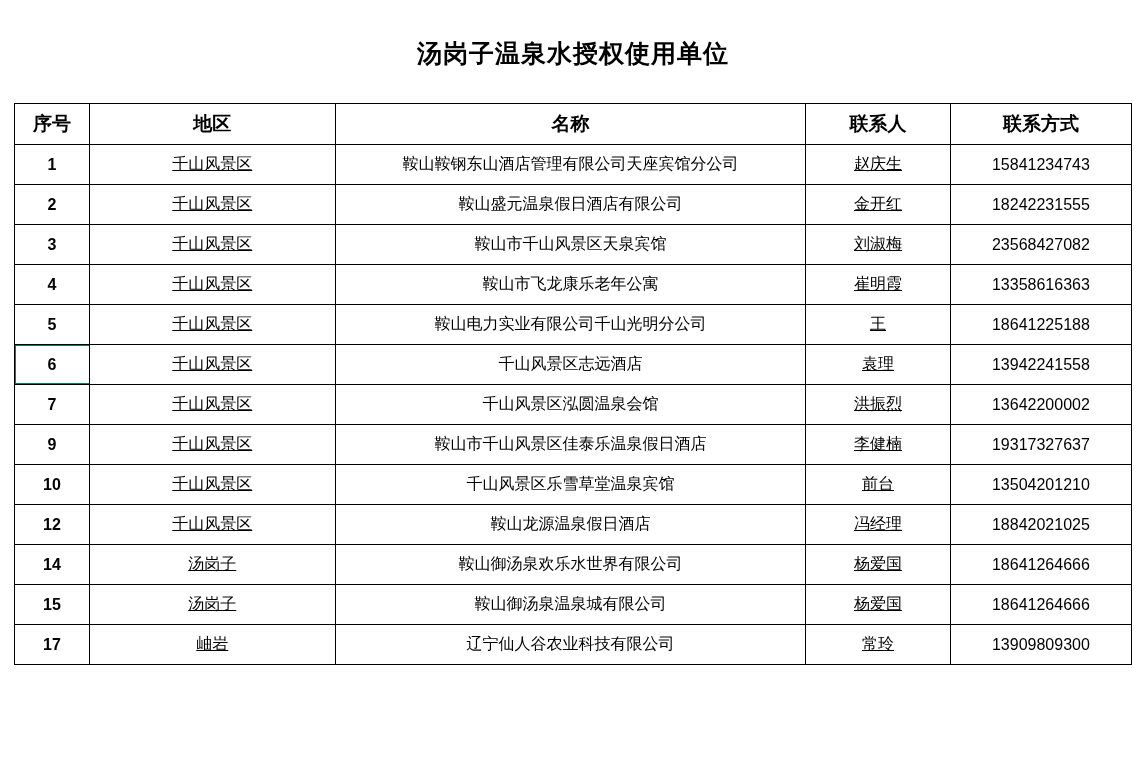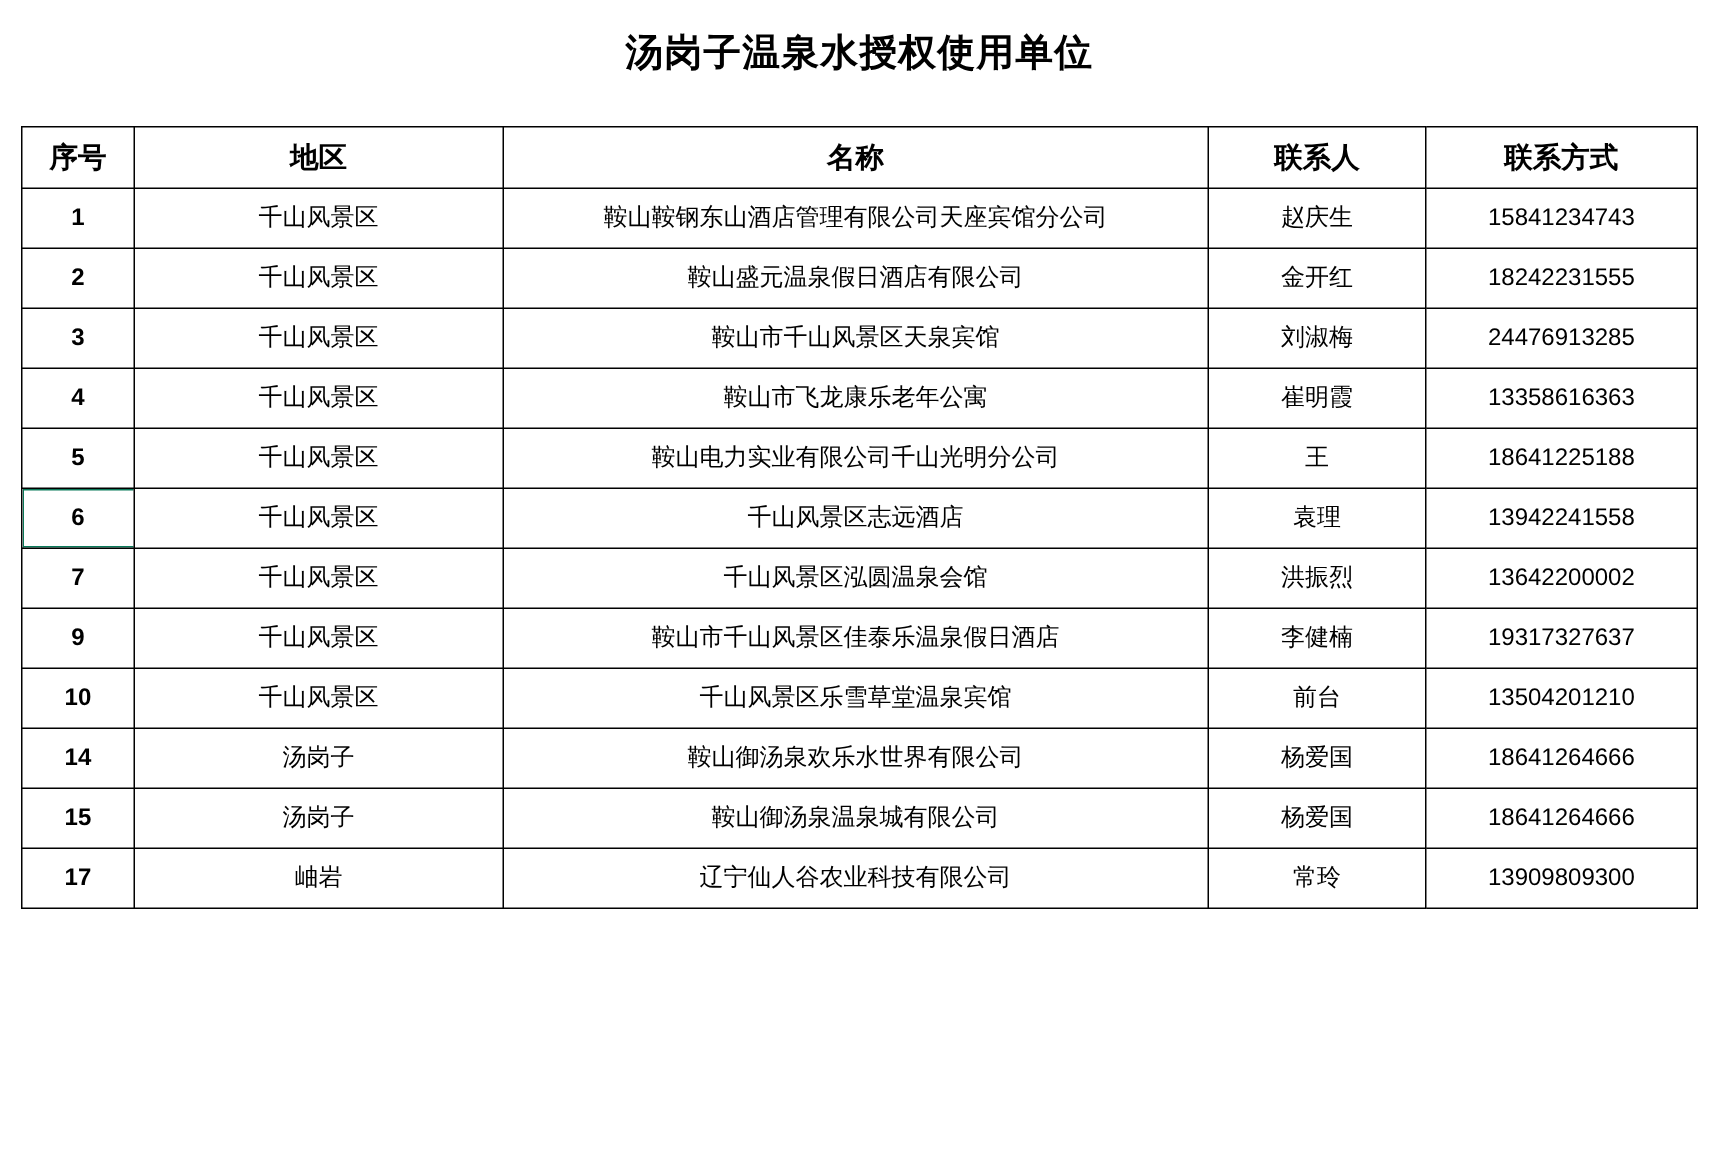--- a/index.html
+++ b/index.html
@@ -18,21 +18,21 @@
     width: 1146px;
     height: 772px;
     position: relative;
     box-sizing: border-box;
   }
   .doc-title {
     text-align: center;
     font-size: 25px;
     font-weight: bold;
     letter-spacing: 1px;
-    padding-top: 18px;
+    padding-top: 37px;
     padding-bottom: 20px;
     font-family: "Liberation Serif", "DejaVu Serif", serif;
   }
   .table-wrap {
     padding: 13px 14px;
     box-sizing: border-box;
   }
   table.data-table {
     border-collapse: collapse;
     width: 1118px;
@@ -54,21 +54,21 @@
     font-size: 19px;
     font-weight: bold;
     height: 40px;
   }
   col.c-idx { width: 72px; }
   col.c-area { width: 236px; }
   col.c-name { width: 452px; }
   col.c-contact { width: 139px; }
   col.c-phone { width: 174px; }
   td.idx { font-weight: bold; font-size: 17px; }
-  td.area, td.contact { font-size: 16px; }
+  td.area, td.contact { font-size: 16px; text-decoration: underline; }
   td.name { font-size: 16px; }
   td.phone { font-size: 16px; }
   .row-highlight td:first-child {
     box-shadow: inset 1px 0 0 #0a7a5a, inset 0 1px 0 #0a7a5a, inset 0 -1px 0 #0a7a5a;
   }
 </style>
 </head>
 <body>
 
 <div class="page">
@@ -106,21 +106,21 @@
           <td class="area">千山风景区</td>
           <td class="name">鞍山盛元温泉假日酒店有限公司</td>
           <td class="contact">金开红</td>
           <td class="phone">18242231555</td>
         </tr>
         <tr>
           <td class="idx">3</td>
           <td class="area">千山风景区</td>
           <td class="name">鞍山市千山风景区天泉宾馆</td>
           <td class="contact">刘淑梅</td>
-          <td class="phone">24476913285</td>
+          <td class="phone">23568427082</td>
         </tr>
         <tr>
           <td class="idx">4</td>
           <td class="area">千山风景区</td>
           <td class="name">鞍山市飞龙康乐老年公寓</td>
           <td class="contact">崔明霞</td>
           <td class="phone">13358616363</td>
         </tr>
         <tr>
           <td class="idx">5</td>
@@ -151,20 +151,27 @@
           <td class="phone">19317327637</td>
         </tr>
         <tr>
           <td class="idx">10</td>
           <td class="area">千山风景区</td>
           <td class="name">千山风景区乐雪草堂温泉宾馆</td>
           <td class="contact">前台</td>
           <td class="phone">13504201210</td>
         </tr>
         <tr>
+          <td class="idx">12</td>
+          <td class="area">千山风景区</td>
+          <td class="name">鞍山龙源温泉假日酒店</td>
+          <td class="contact">冯经理</td>
+          <td class="phone">18842021025</td>
+        </tr>
+        <tr>
           <td class="idx">14</td>
           <td class="area">汤岗子</td>
           <td class="name">鞍山御汤泉欢乐水世界有限公司</td>
           <td class="contact">杨爱国</td>
           <td class="phone">18641264666</td>
         </tr>
         <tr>
           <td class="idx">15</td>
           <td class="area">汤岗子</td>
           <td class="name">鞍山御汤泉温泉城有限公司</td>

